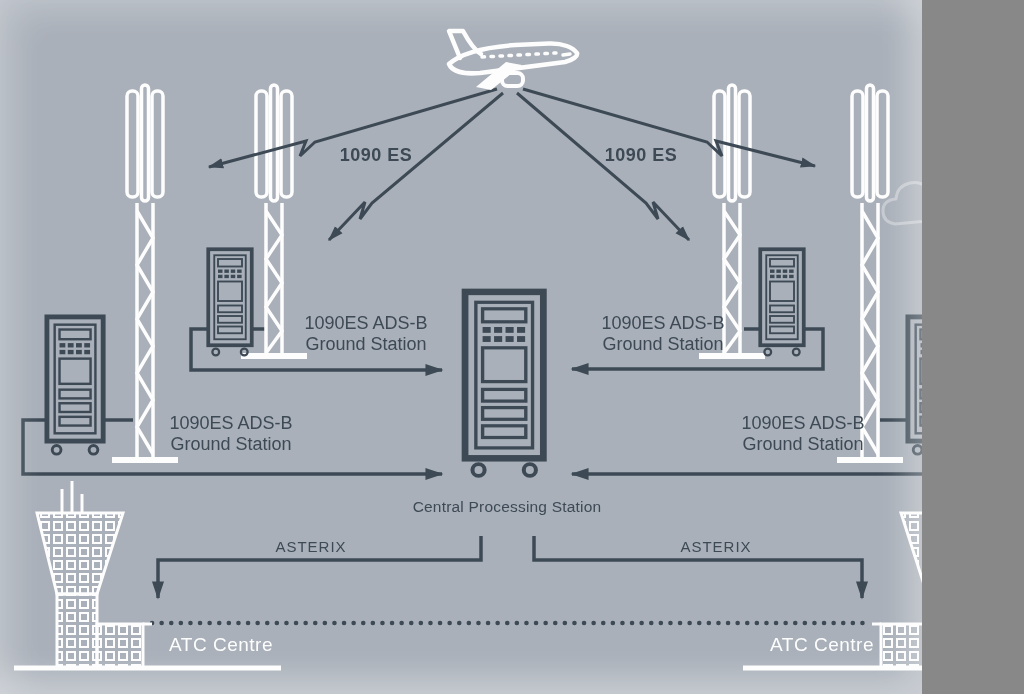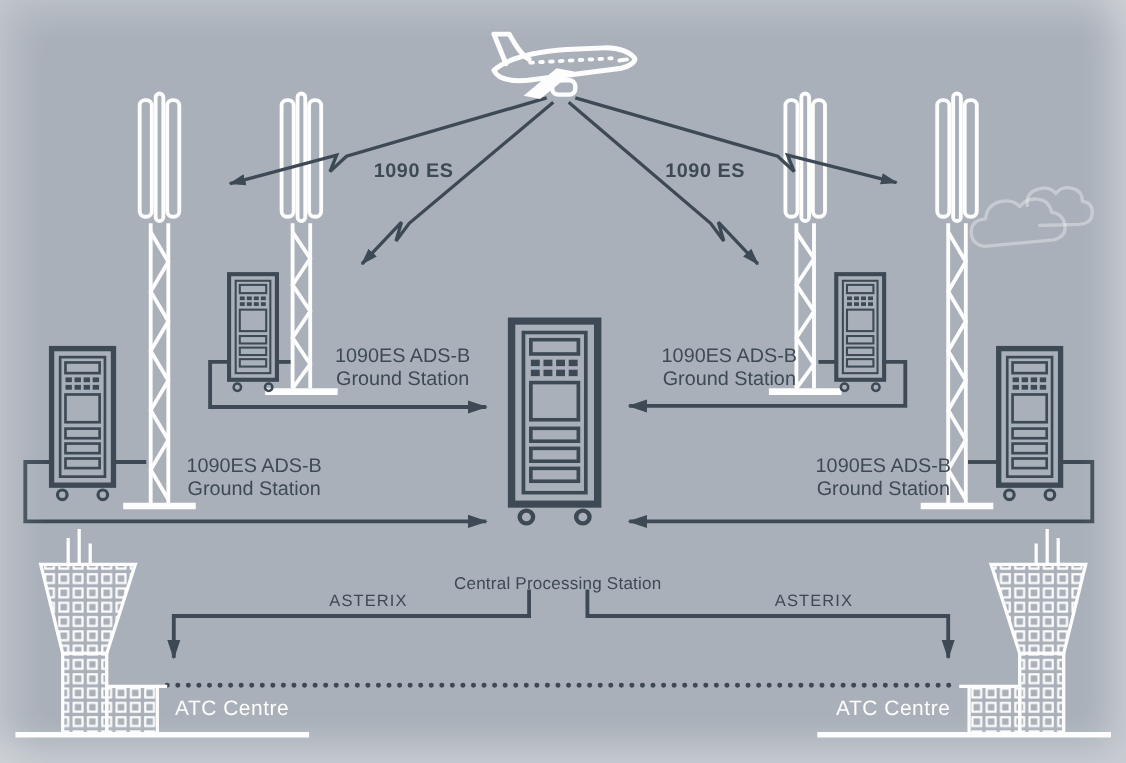--- a/index.html
+++ b/index.html
@@ -3,21 +3,21 @@
 <meta charset="utf-8">
 <style>
   :root{
     --background:#a9b0b9;
     --ink:#3d4a56;
     --white:#fdfdfd;
     --cloudc:rgba(255,255,255,0.34);
   }
   html,body{margin:0;padding:0;background:#888;}
   .stage{
-    position:relative;width:1024px;height:694px;overflow:hidden;
+    position:relative;width:922px;height:694px;overflow:hidden;
     background:var(--background);
     font-family:"Liberation Sans", sans-serif;
   }
   .stage::after{
     content:"";position:absolute;inset:0;pointer-events:none;
     box-shadow:inset 0 0 46px rgba(255,255,255,.22), inset -16px -20px 30px rgba(255,255,255,.25), inset 20px 14px 30px rgba(255,255,255,.12);
   }
   svg.layer{position:absolute;left:0;top:0;}
   
   .i-s{stroke:var(--ink);fill:none;}
@@ -26,22 +26,22 @@
   .w-f{fill:var(--white);stroke:none;}
   .cloud{stroke:var(--cloudc);fill:none;}
   .bldg{stroke:var(--white);fill:url(#win);}
   #ah path{fill:var(--ink);}
   #win rect{stroke:var(--white);fill:none;}
   
   .lbl{position:absolute;color:var(--ink);transform:translateX(-50%);text-align:center;white-space:nowrap;}
   .lbl-bold{font-size:18px;font-weight:bold;letter-spacing:.5px;}
   .lbl-gs{font-size:18px;line-height:21px;}
   .lbl-central{font-size:15.5px;letter-spacing:.2px;}
-  .lbl-asterix{font-size:15px;letter-spacing:1px;margin-left:24px;}
-  .lbl-atc{font-size:19px;color:var(--white);letter-spacing:.5px;}
+  .lbl-asterix{font-size:15px;letter-spacing:1px;}
+  .lbl-atc{font-size:19px;color:var(--white);letter-spacing:.5px;margin-left:10px;}
 </style>
 </head>
 <body>
 
 <div class="stage">
 
   <svg class="layer" width="1024" height="694" viewBox="0 0 1024 694">
     <defs>
       <marker id="ah" viewBox="0 0 12 10" refX="11" refY="5" markerWidth="5.2" markerHeight="4.3" orient="auto-start-reverse">
         <path d="M0,1 L12,5 L0,9 Z"></path>
@@ -170,21 +170,21 @@
   </div>
   <div class="lbl lbl-gs" style="left:663px;top:313px;">
     <div>1090ES ADS-B</div>
     <div>Ground Station</div>
   </div>
   <div class="lbl lbl-gs" style="left:803px;top:413px;">
     <div>1090ES ADS-B</div>
     <div>Ground Station</div>
   </div>
 
-  <div class="lbl lbl-central" style="left:507px;top:522px;">Central Processing Station</div>
+  <div class="lbl lbl-central" style="left:507px;top:498px;">Central Processing Station</div>
 
   <div class="lbl lbl-asterix" style="left:311px;top:538px;">ASTERIX</div>
   <div class="lbl lbl-asterix" style="left:716px;top:538px;">ASTERIX</div>
 
   <div class="lbl lbl-atc" style="left:211px;top:634px;">ATC Centre</div>
   <div class="lbl lbl-atc" style="left:812px;top:634px;">ATC Centre</div>
 
 </div>
 
 </body></html>

